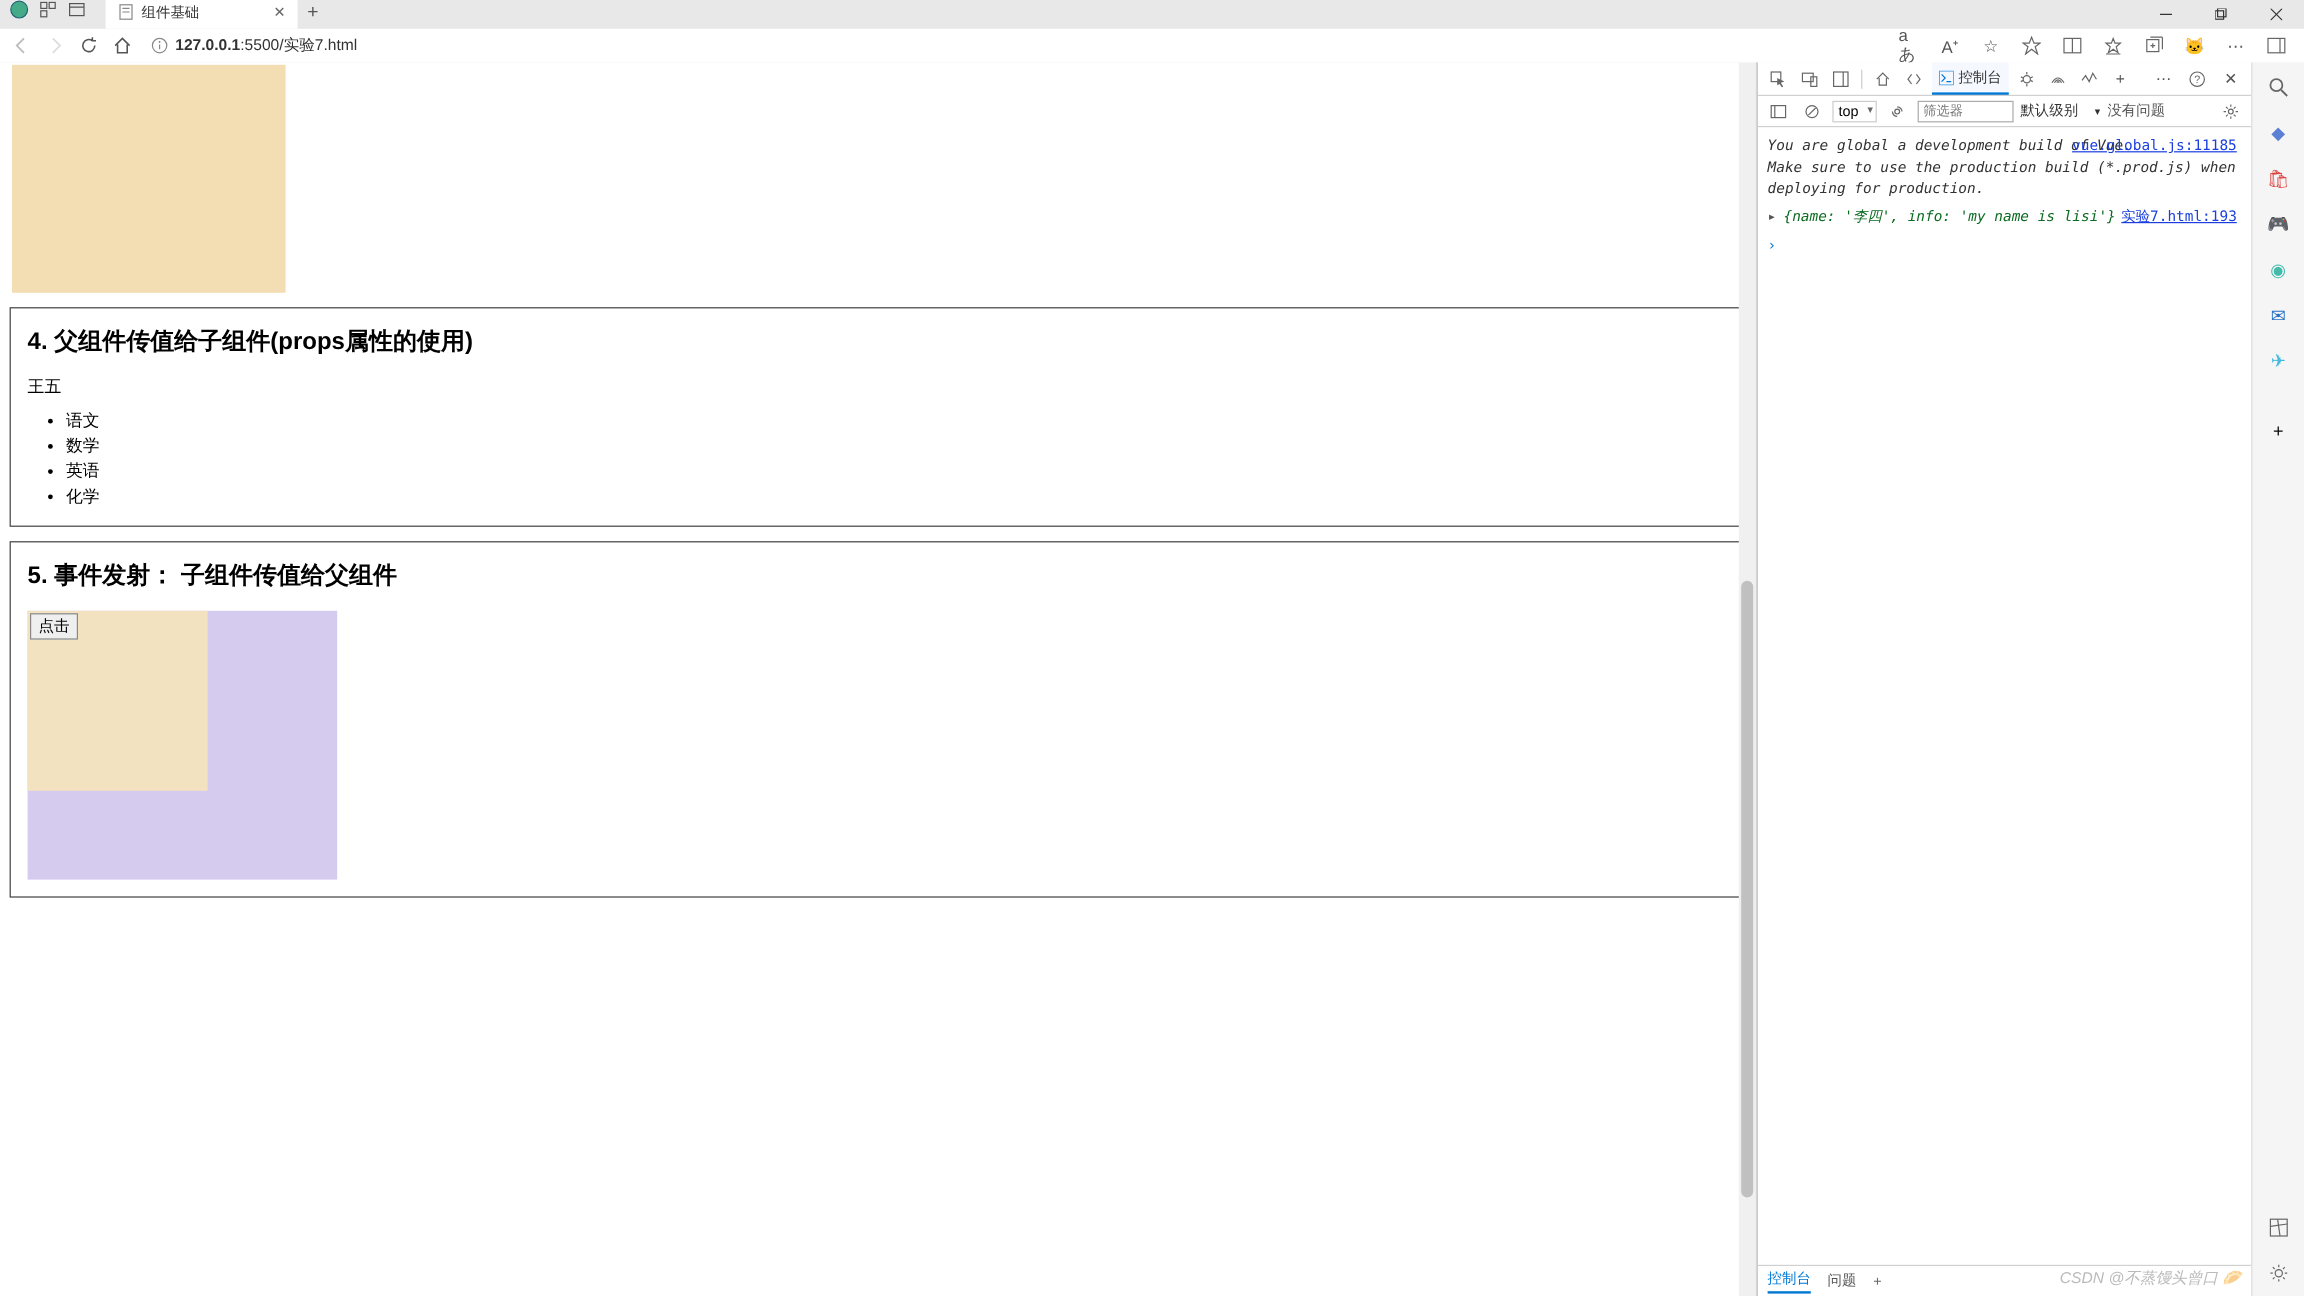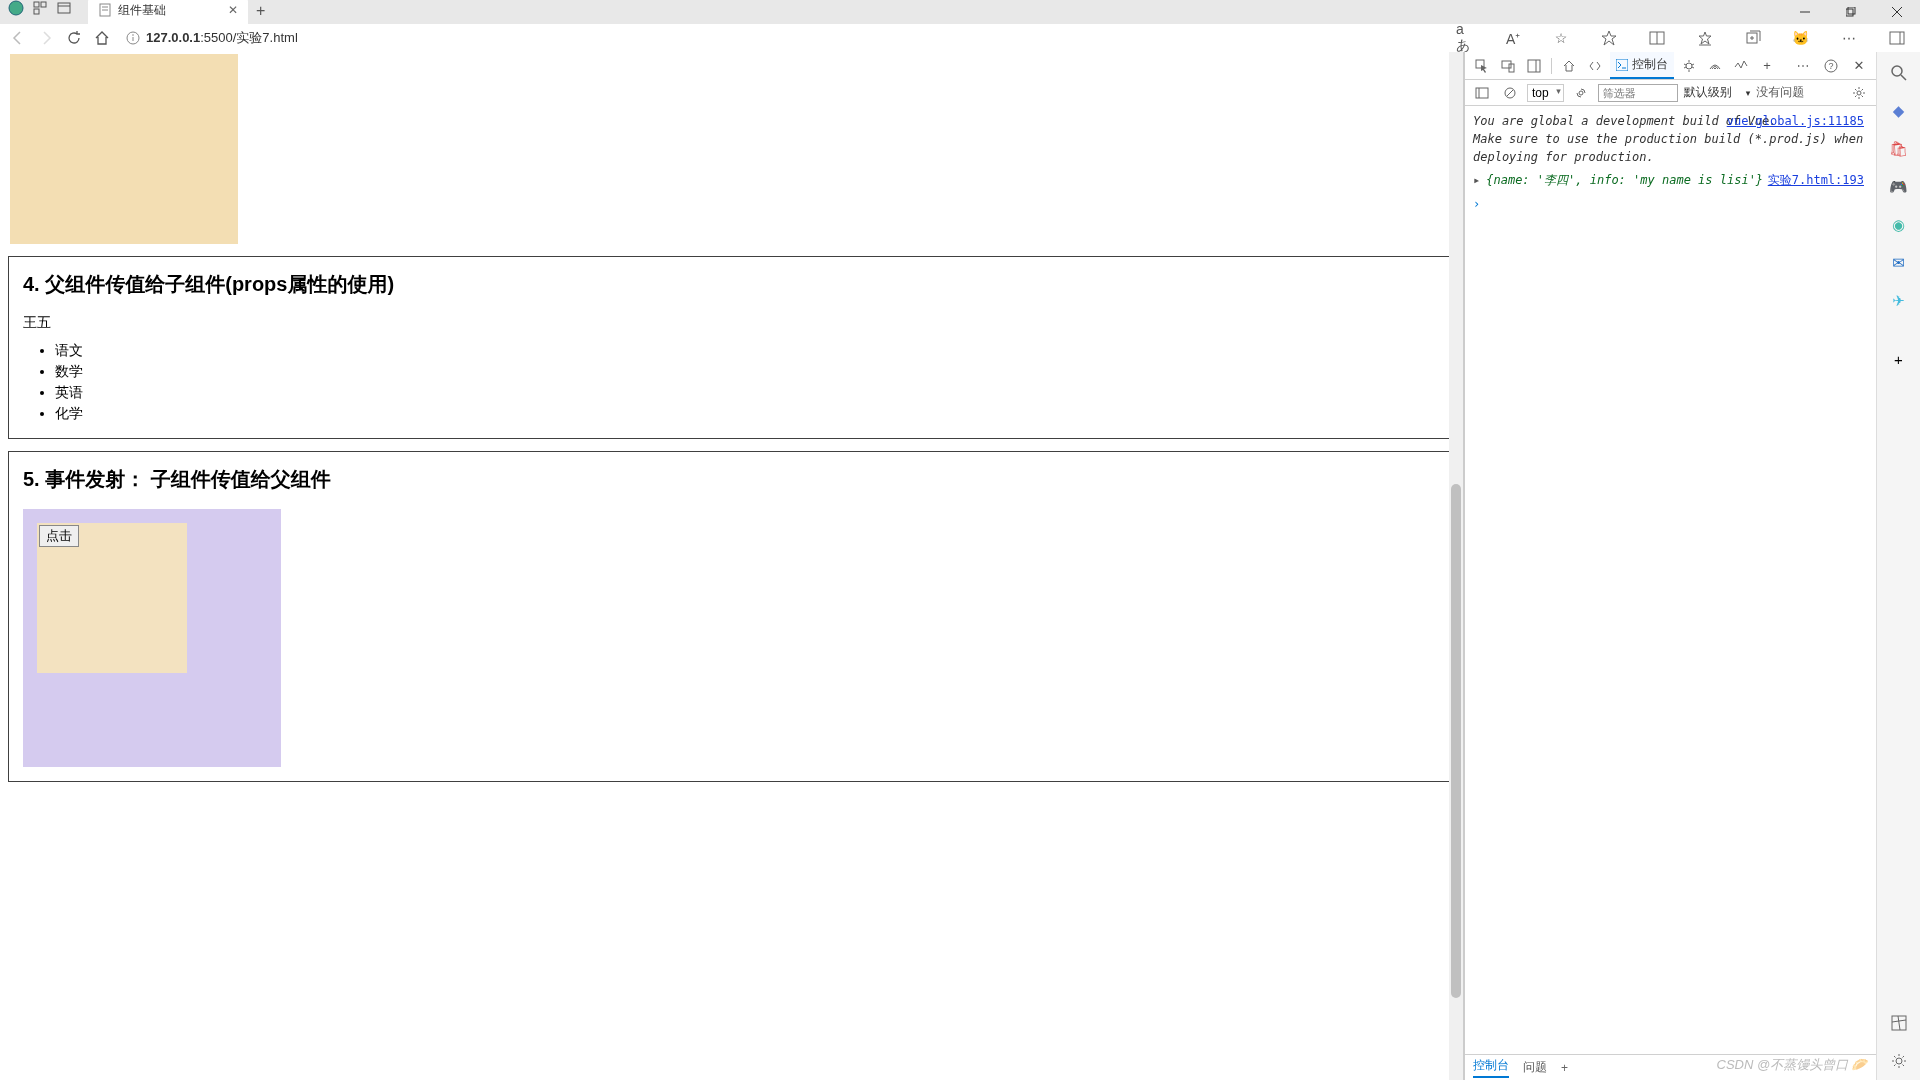--- a/index.html
+++ b/index.html
@@ -16,36 +16,36 @@
 .new-tab { padding: 4px 8px; color: #555; font-size: 16px; }
 .win-controls { margin-left: auto; display: flex; }
 .win-btn { width: 46px; height: 24px; display: flex; align-items: center; justify-content: center; color: #333; }
 
 .addressbar { height: 28px; background: #fff; display: flex; align-items: center; padding: 0 8px; gap: 8px; }
 .nav-btn { width: 20px; height: 20px; display: flex; align-items: center; justify-content: center; color: #555; }
 .nav-btn.disabled { color: #bbb; }
 .url-area { flex: 1; display: flex; align-items: center; gap: 6px; padding: 2px 6px; border-radius: 4px; }
 .url-text { font-size: 13px; color: #333; }
 .url-host { font-weight: 600; }
-.right-icons { display: flex; gap: 30px; padding-right: 6px; }
+.right-icons { display: flex; gap: 16px; padding-right: 6px; }
 .ext-icon { width: 18px; height: 18px; display: flex; align-items: center; justify-content: center; color: #555; font-size: 14px; }
 
 
 .main-area { position: absolute; top: 52px; left: 0; right: 0; bottom: 0; display: flex; }
 .page-content { flex: 1; overflow-y: auto; border-right: 1px solid #ccc; padding: 0 8px 20px 8px; position: relative; }
 .scrollbar-track { position: absolute; right: 0; top: 0; bottom: 0; width: 14px; background: #f0f0f0; }
 .scrollbar-thumb { position: absolute; right: 2px; width: 10px; background: #c0c0c0; border-radius: 5px; top: 42%; height: 50%; }
 
 
 .section { border: 1px solid #404040; margin-top: 12px; padding: 14px; }
 .orange-box-partial { width: 228px; height: 190px; background: #f3deb3; margin-left: 2px; }
 .section h2 { font-size: 20px; font-weight: bold; margin-bottom: 16px; }
 .student-name { font-size: 14px; margin-bottom: 8px; }
 .subject-list { list-style: disc; margin-left: 32px; font-size: 14px; line-height: 1.5; }
-.purple-box { width: 258px; height: 258px; background: #d5cbef; padding: 14px; margin-top: 10px; }
+.purple-box { width: 258px; height: 224px; background: #d5cbef; padding: 0; margin-top: 10px; }
 .inner-orange { width: 150px; height: 150px; background: #f3e2c0; padding: 2px; }
 .click-btn { background: #efefef; border: 1px solid #888; padding: 1px 6px; font-size: 13px; cursor: pointer; }
 
 
 .devtools { width: 412px; background: #fff; display: flex; flex-direction: column; border-left: 1px solid #ccc; }
 .dt-tabs { height: 28px; border-bottom: 1px solid #d0d0d0; display: flex; align-items: center; padding: 0 6px; gap: 4px; }
 .dt-tab-icon { width: 22px; height: 22px; display: flex; align-items: center; justify-content: center; color: #555; }
 .dt-tab { padding: 4px 6px; font-size: 12px; color: #555; display: flex; align-items: center; gap: 4px; }
 .dt-tab.active { border-bottom: 2px solid #0078d4; color: #333; background: #f5f9ff; }
 .dt-tabs-right { margin-left: auto; display: flex; gap: 6px; }

